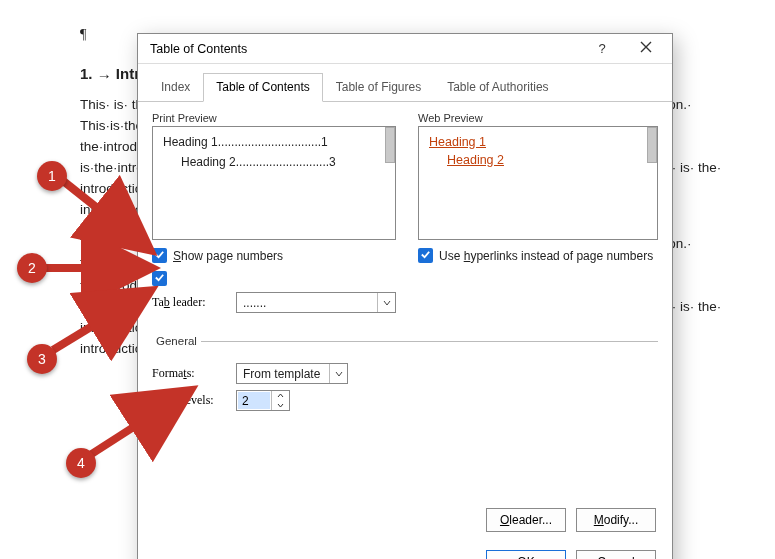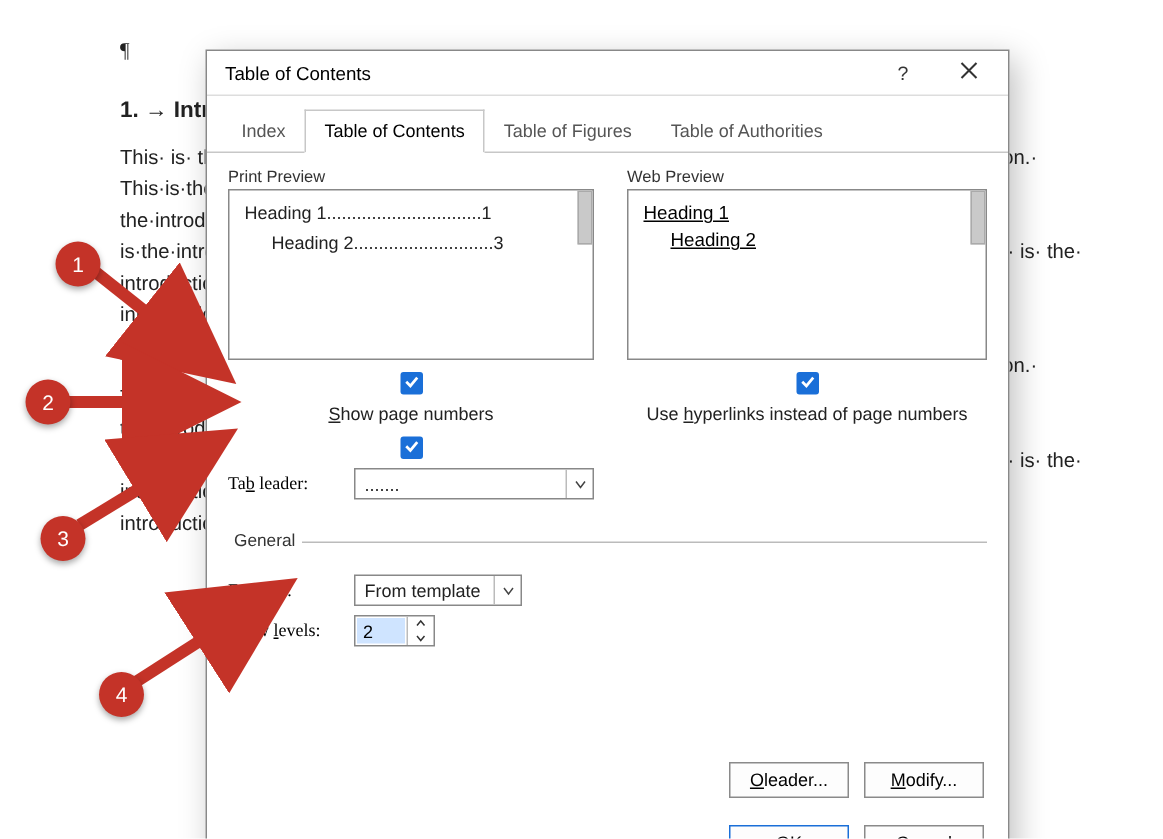--- a/index.html
+++ b/index.html
@@ -97,25 +97,25 @@
     overflow: hidden;
   }
   .preview .scroll {
     position: absolute;
     right: 0; top: 0; width: 10px; height: 36px;
     background: #c9c9c9;
     border: 1px solid #aaa;
   }
   .pv-line { font-size: 12px; color: #222; padding: 2px 8px 4px; white-space: pre; }
   .pv-line2 { padding-left: 26px; }
-  .wp-link { color: #000000; text-decoration: underline; cursor: pointer; font-size: 12.5px; }
+  .wp-link { color: #c2410c; text-decoration: underline; cursor: pointer; font-size: 12.5px; }
   .wp-line { padding: 2px 8px; }
   .wp-line2 { padding-left: 26px; }
 
-  .row { display: flex; align-items: center; gap: 6px; margin-top: 8px; flex-direction: column; }
+  .row { display: flex; align-items: center; gap: 6px; margin-top: 8px; }
   .chk {
     width: 15px; height: 15px;
     background: #1a6fd8;
     border-radius: 2px;
     display: inline-flex; align-items: center; justify-content: center;
   }
   .chk svg { width: 11px; height: 11px; }
   .lbl { font-size: 12px; color: #222; }
   .lbl u { text-decoration: underline; }
 

